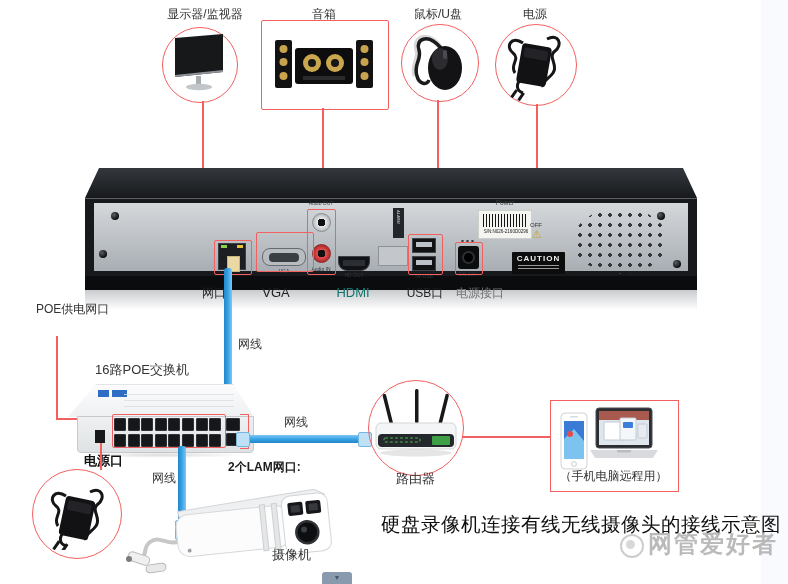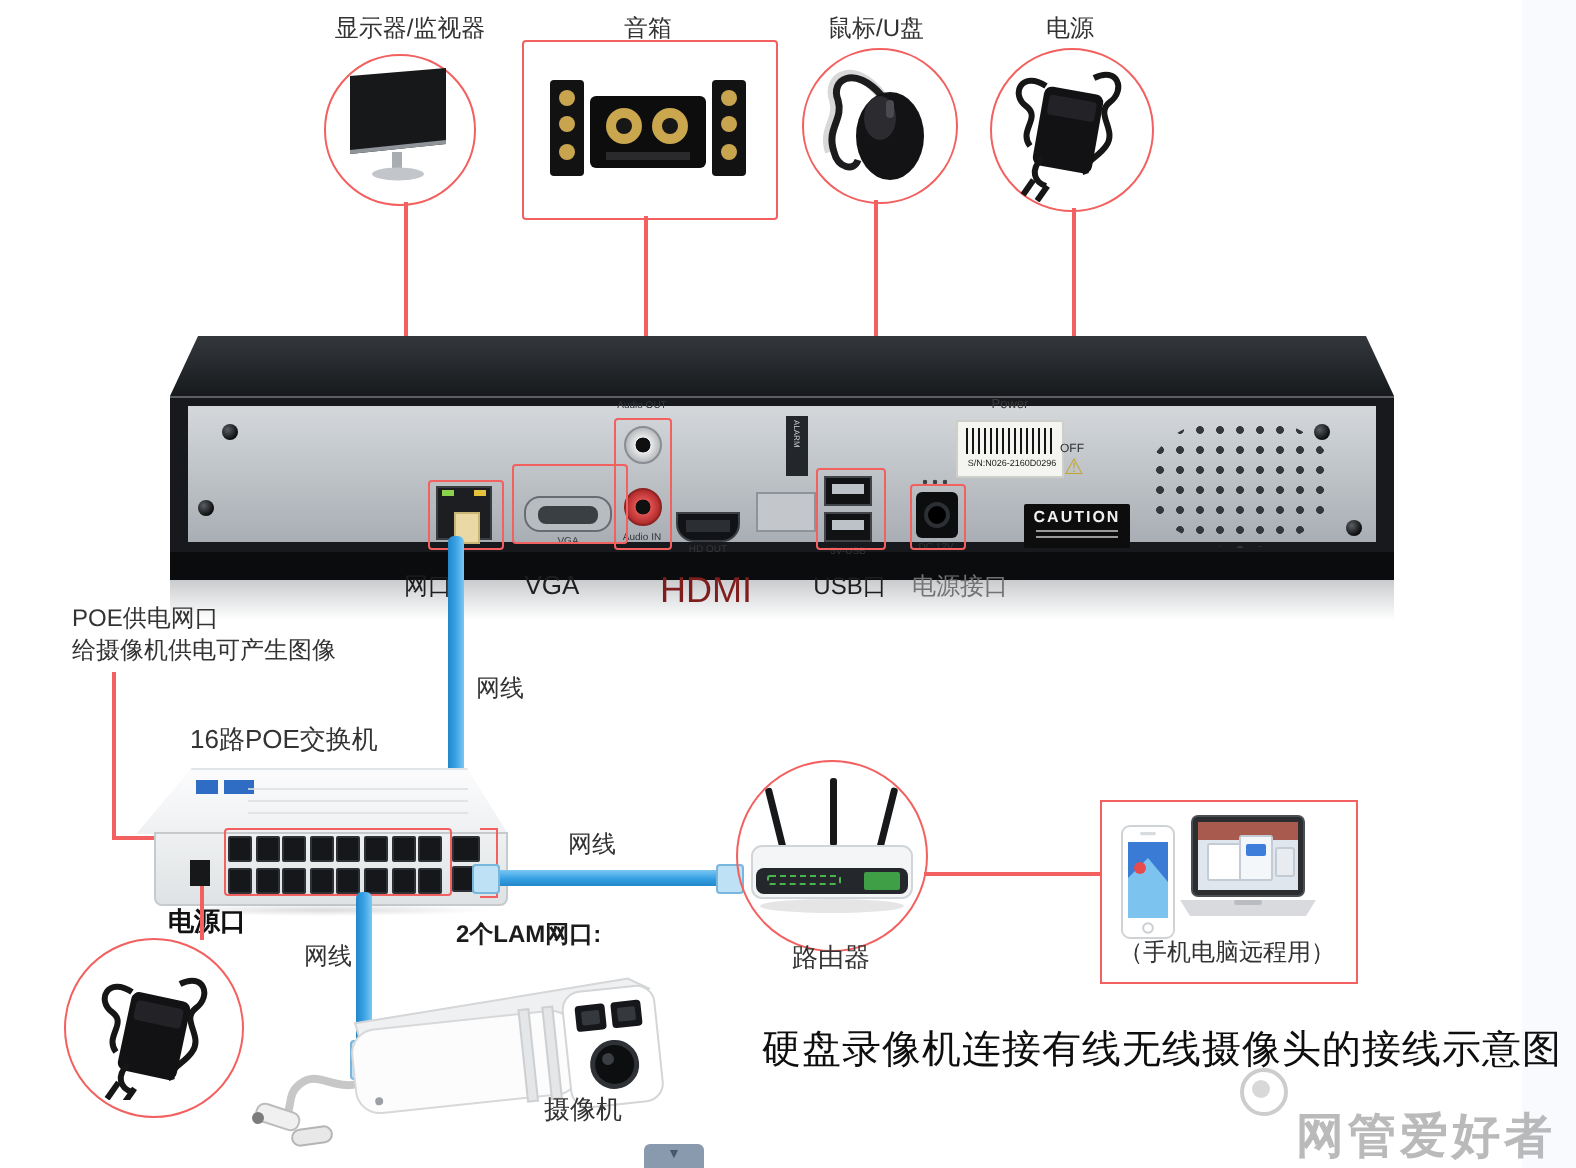--- a/index.html
+++ b/index.html
@@ -15,21 +15,21 @@
            background:linear-gradient(90deg,#2387c9,var(--cable-blue) 45%,#7cc7f2);}
   .cable-h{position:absolute;height:8px;border-radius:3px;
            background:linear-gradient(180deg,#7cc7f2,var(--cable-blue) 55%,#2387c9);}
   .rj45conn{position:absolute;background:#bfe1f6;border:1px solid #79b6dd;border-radius:2px;}
   .tinytxt{position:absolute;font-size:5px;color:#33363a;text-align:center;letter-spacing:0;}
   .nvr-screw{position:absolute;width:8px;height:8px;border-radius:50%;
              background:radial-gradient(circle at 35% 35%,#5a5e63,#0c0d0e 70%);}
   .port16{width:12px;height:13px;background:#15171a;border:1px solid #2e3236;border-radius:1px;
           box-sizing:border-box;box-shadow:inset 0 -3px 0 #04050 6;}
   .caption{position:absolute;font-size:19.5px;font-weight:500;color:#0e0e0e;letter-spacing:0.5px;white-space:nowrap;}
-  .wm-text{position:absolute;font-size:24px;font-weight:bold;color:#9e9e9e;opacity:.7;letter-spacing:2px;white-space:nowrap;margin-top:24px;}
+  .wm-text{position:absolute;font-size:24px;font-weight:bold;color:#9e9e9e;opacity:.7;letter-spacing:2px;white-space:nowrap;}
 </style>
 </head>
 <body>
 
 <div id="canvas">
 
   <div class="abs" style="left:761px;top:0;width:27px;height:584px;background:var(--strip-bg);"></div>
 
   <div class="lbl lbl-c" style="left:160px;top:6px;width:90px;">显示器/监视器</div>
   <div class="lbl lbl-c" style="left:299px;top:6px;width:50px;">音箱</div>
@@ -169,30 +169,29 @@
   <div class="rbox" style="left:214px;top:240px;width:36px;height:33px;"></div>
   <div class="rbox" style="left:256px;top:232px;width:56px;height:38px;"></div>
   <div class="rbox" style="left:307px;top:209px;width:27px;height:64px;"></div>
   <div class="rbox" style="left:408px;top:234px;width:33px;height:39px;"></div>
   <div class="rbox" style="left:455px;top:242px;width:26px;height:31px;"></div>
 
   <div class="abs" style="left:85px;top:290px;width:612px;height:20px;background:linear-gradient(180deg,rgba(120,126,132,.4),rgba(255,255,255,0));"></div>
 
   <div class="lbl lbl-c" style="left:190px;top:285px;width:48px;color:#1e1e1e;">网口</div>
   <div class="lbl lbl-c" style="left:252px;top:285px;width:48px;color:#1e1e1e;font-size:13px;">VGA</div>
-  <div class="lbl lbl-c" style="left:329px;top:285px;width:48px;color:#7f1d1d;font-size:18px;">HDMI</div>
+  <div class="lbl lbl-c" style="left:329px;top:285px;width:48px;color:#0f766e;font-size:13px;">HDMI</div>
   <div class="lbl lbl-c" style="left:401px;top:285px;width:48px;color:#1e1e1e;">USB口</div>
   <div class="lbl lbl-c" style="left:449px;top:285px;width:62px;color:#737373;">电源接口</div>
 
   <div class="cable-v" style="left:224px;top:268px;height:130px;"></div>
   <div class="rj45conn" style="left:221px;top:396px;width:13px;height:20px;"></div>
   <div class="lbl" style="left:238px;top:336px;">网线</div>
 
   <div class="lbl" style="left:36px;top:301px;">POE供电网口</div>
-  <div class="lbl" style="left:36px;top:317px;">给摄像机供电可产生图像</div>
   <div class="rline" style="left:56px;top:336px;width:1.5px;height:83px;"></div>
   <div class="rline" style="left:56px;top:418px;width:58px;height:1.5px;"></div>
 
   <div class="lbl" style="left:95px;top:361px;font-size:13px;">16路POE交换机</div>
 
   <div class="abs" style="left:68px;top:380px;width:192px;height:78px;">
     <div class="abs" style="left:0;top:4px;width:186px;height:32px;background:linear-gradient(180deg,#fcfcfd,#eef0f2);
                 clip-path:polygon(15% 0,89% 0,100% 100%,0 100%);border-top:1px solid #e2e5e8;"></div>
     <div class="abs" style="left:30px;top:10px;width:11px;height:7px;background:#2f6cc3;"></div>
     <div class="abs" style="left:44px;top:10px;width:15px;height:7px;background:#2f6cc3;"></div>

